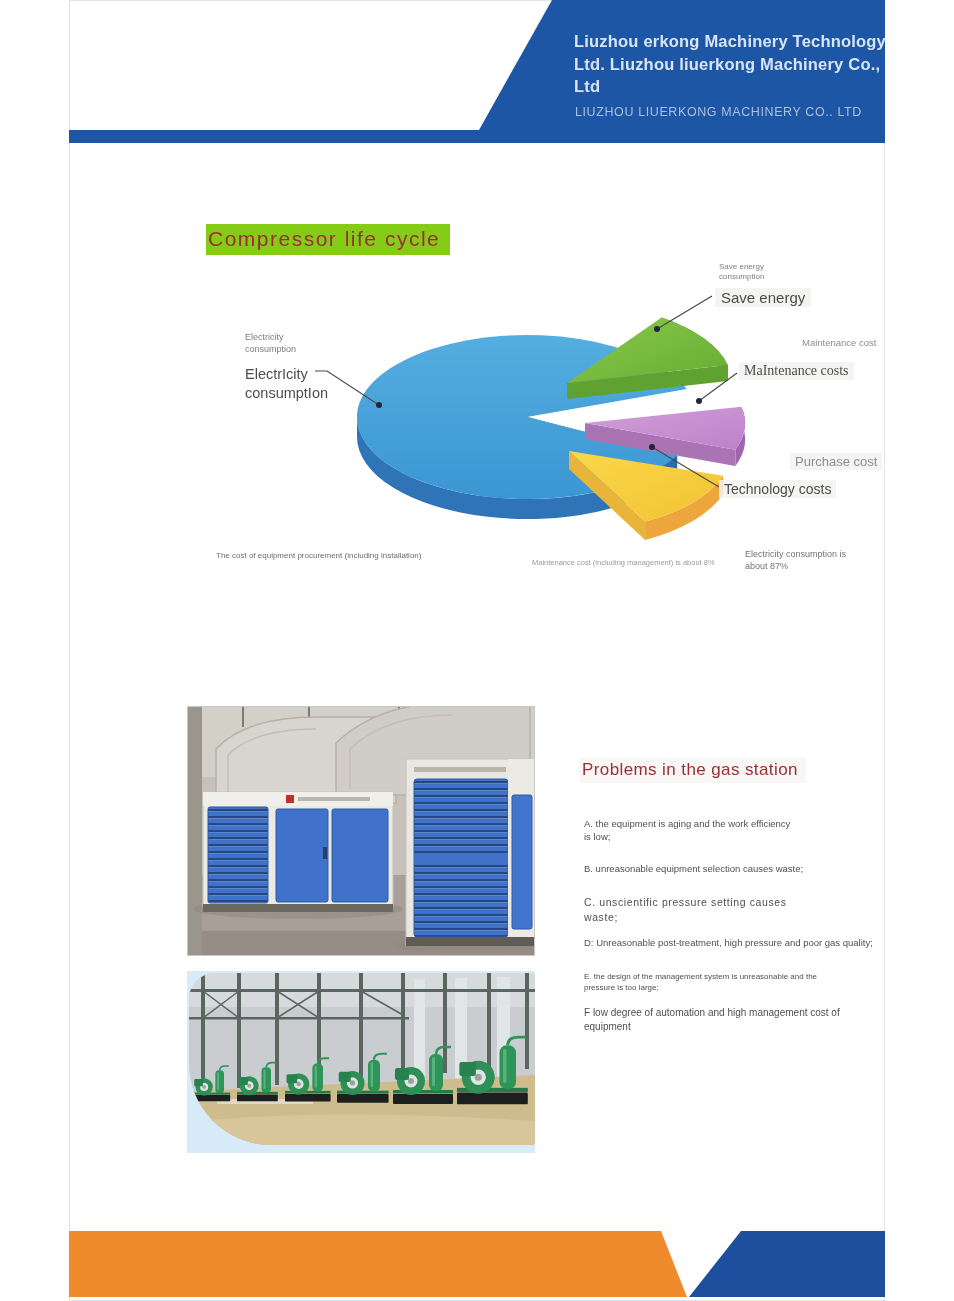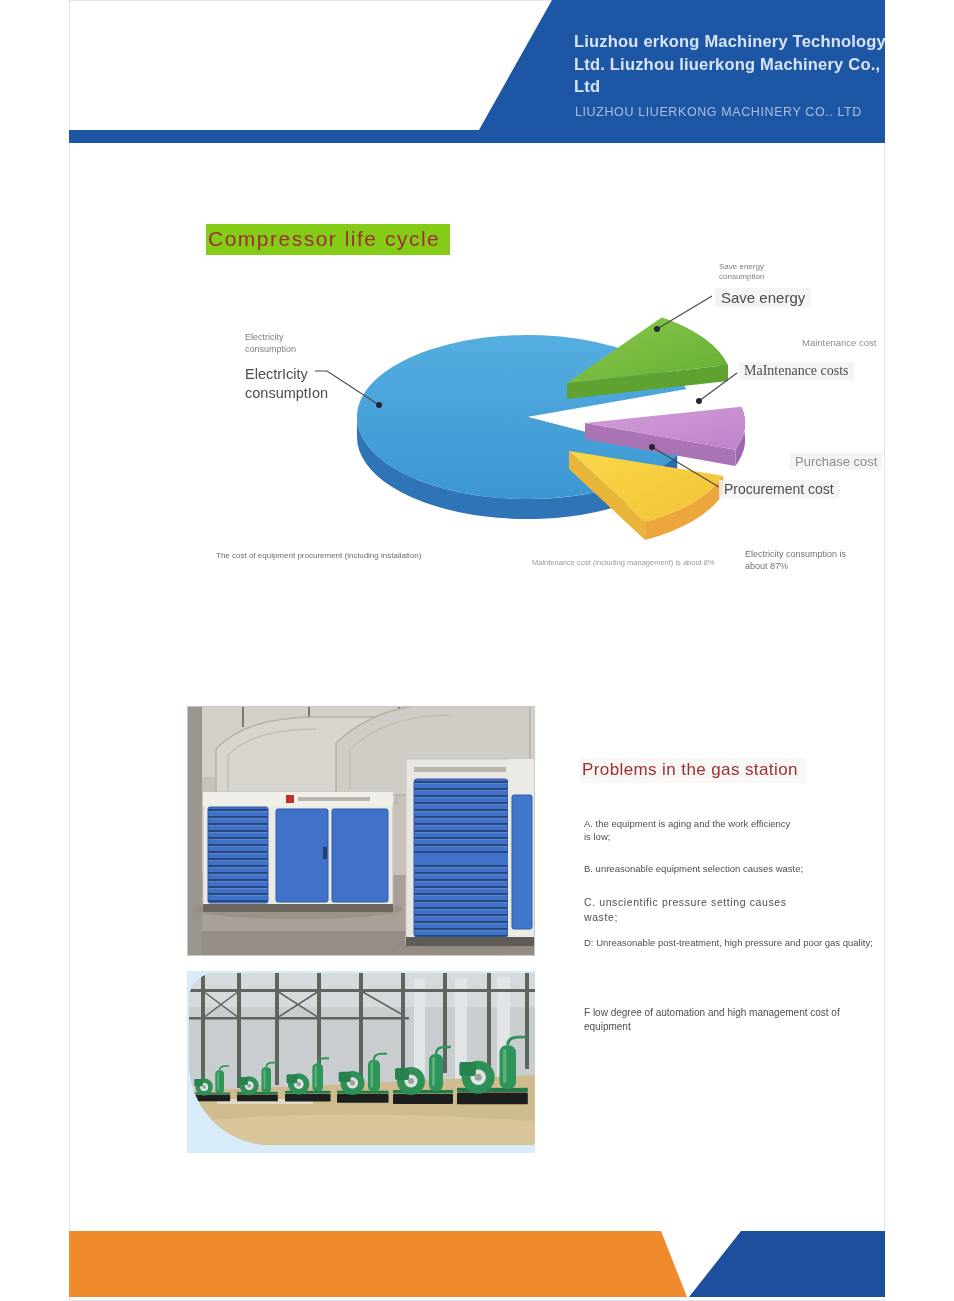--- a/index.html
+++ b/index.html
@@ -151,21 +151,21 @@
   <div class="abs lbl-sm pre save-energy-sm">Save energy
 consumption</div>
   <div class="abs lbl-lg hl save-energy">Save energy</div>
   <div class="abs maintenance-sm">Maintenance cost</div>
   <div class="abs lbl-lg hl maintenance">MaIntenance costs</div>
   <div class="abs lbl-sm pre electricity-sm">Electricity
 consumption</div>
   <div class="abs lbl-lg pre electricity">ElectrIcity
 consumptIon</div>
   <div class="abs hl purchase-sm">Purchase cost</div>
-  <div class="abs lbl-lg hl procurement">Procurement cost</div>
+  <div class="abs lbl-lg hl procurement">Technology costs</div>
 
   <div class="abs cap1">The cost of equipment procurement (including installation)</div>
   <div class="abs cap2">Maintenance cost (including management) is about 8%</div>
   <div class="abs cap3 pre">Electricity consumption is
 about 87%</div>
 
   <div class="abs photo1">
     <svg width="346" height="248" viewBox="0 0 346 248">
       <defs>
         <pattern id="louv" width="12" height="7" patternUnits="userSpaceOnUse">
@@ -208,20 +208,22 @@
     </svg>
   </div>
 
   <div class="abs problems-title">Problems in the gas station</div>
   <div class="abs prob prob-a pre">A. the equipment is aging and the work efficiency
 is low;</div>
   <div class="abs prob prob-b pre">B. unreasonable equipment selection causes waste;</div>
   <div class="abs prob prob-c pre">C. unscientific pressure setting causes
 waste;</div>
   <div class="abs prob prob-d pre">D: Unreasonable post-treatment, high pressure and poor gas quality;</div>
+  <div class="abs prob prob-e pre">E. the design of the management system is unreasonable and the
+pressure is too large;</div>
   <div class="abs prob prob-f pre">F low degree of automation and high management cost of
 equipment</div>
 
   <div class="abs photo2-wrap">
     <div class="photo2-inner">
       <svg width="346" height="172" viewBox="0 0 346 172">
         <defs>
           <g id="unit">
             <rect x="0" y="42" width="60" height="10" rx="1" fill="#1d1f1e"></rect>
             <rect x="0" y="38" width="60" height="3.5" fill="#267a49"></rect>

